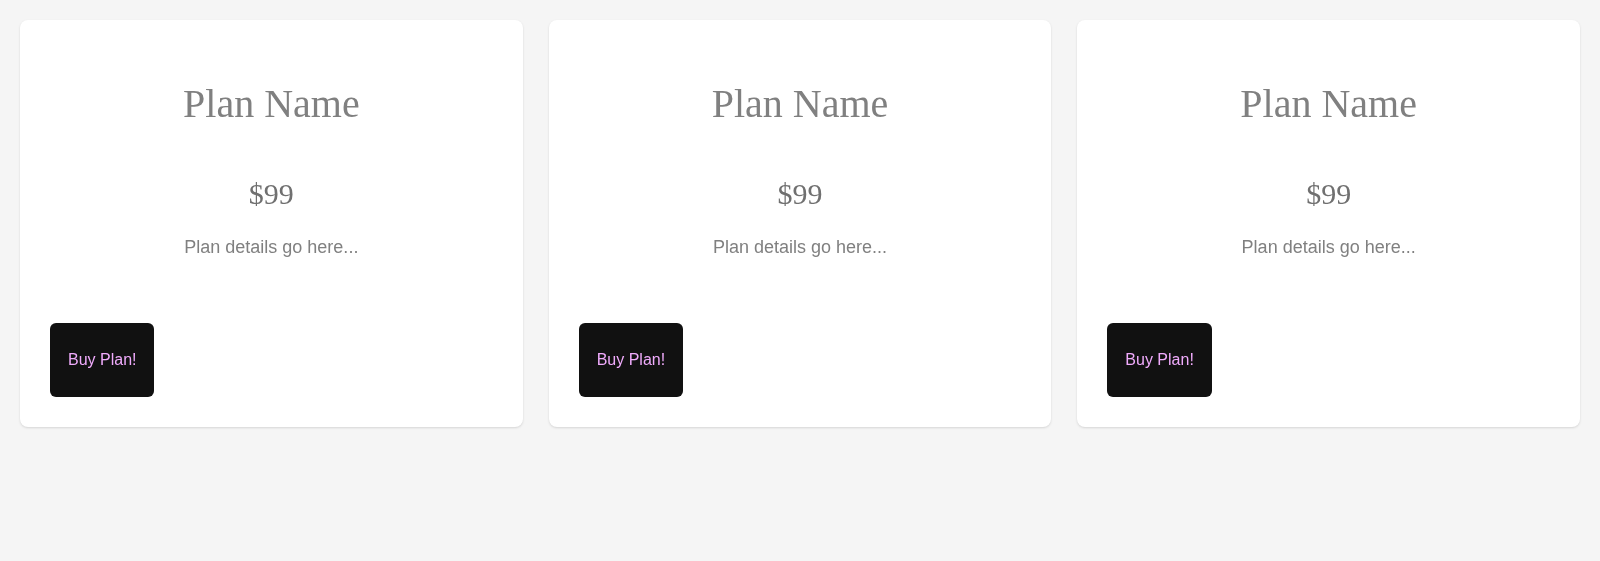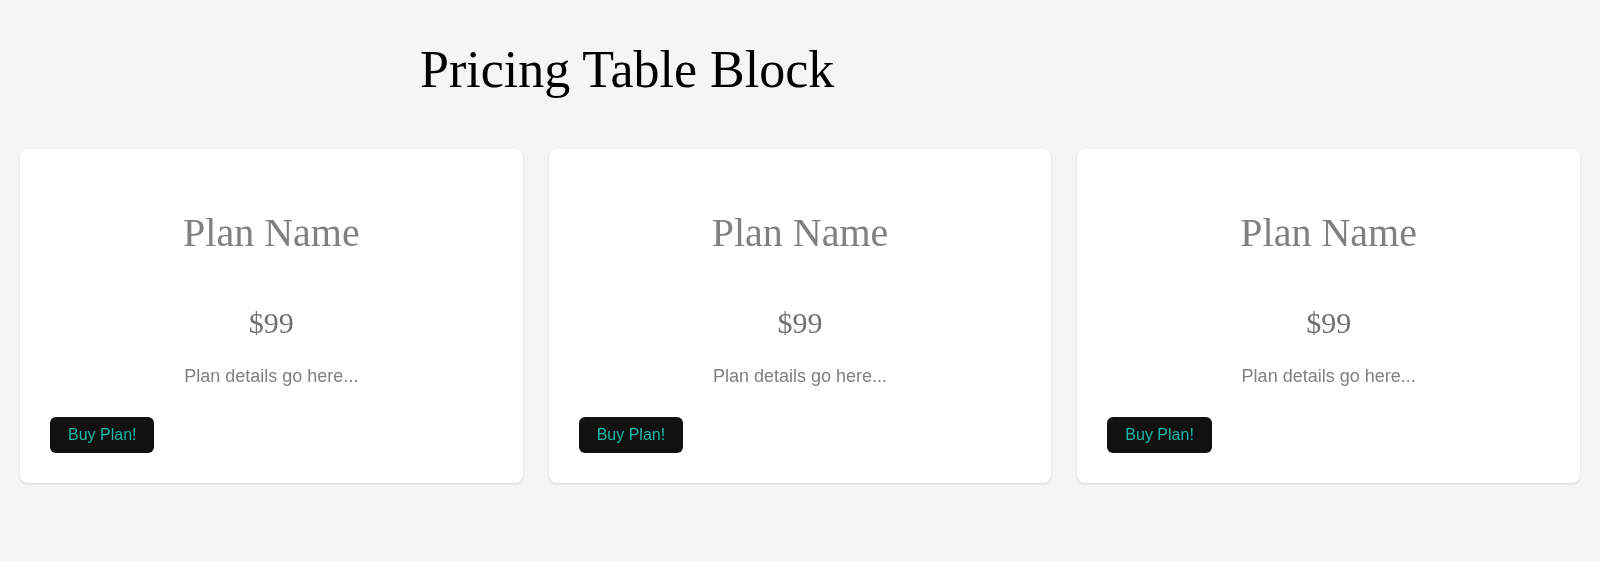--- a/index.html
+++ b/index.html
@@ -57,36 +57,36 @@
       font-family: Georgia, 'Times New Roman', serif;
     }
     .plan-details {
       font-size: 18px;
       color: #808080;
       margin-bottom: 30px;
       font-family: Liberation Sans, sans-serif;
     }
     .buy-button {
       background: #111;
-      color: #14b8a6;
+      color: #f0abfc;
       border: none;
       border-radius: 6px;
-      padding: 9px 18px;
+      padding: 28px 18px;
       font-size: 16px;
       font-weight: 500;
       cursor: pointer;
       align-self: flex-start;
       font-family: -apple-system, BlinkMacSystemFont, 'Segoe UI', Arial, sans-serif;
+      margin-top: 35px;
     }
   </style>
 </head>
 <body>
 
 <div class="container">
-  <h1 class="heading">Pricing Table Block</h1>
   <div class="pricing-row">
 
     <div class="pricing-card">
       <div class="plan-name">Plan Name</div>
       <div class="plan-price">$99</div>
       <div class="plan-details">Plan details go here...</div>
       <button class="buy-button">Buy Plan!</button>
     </div>
 
     <div class="pricing-card">

